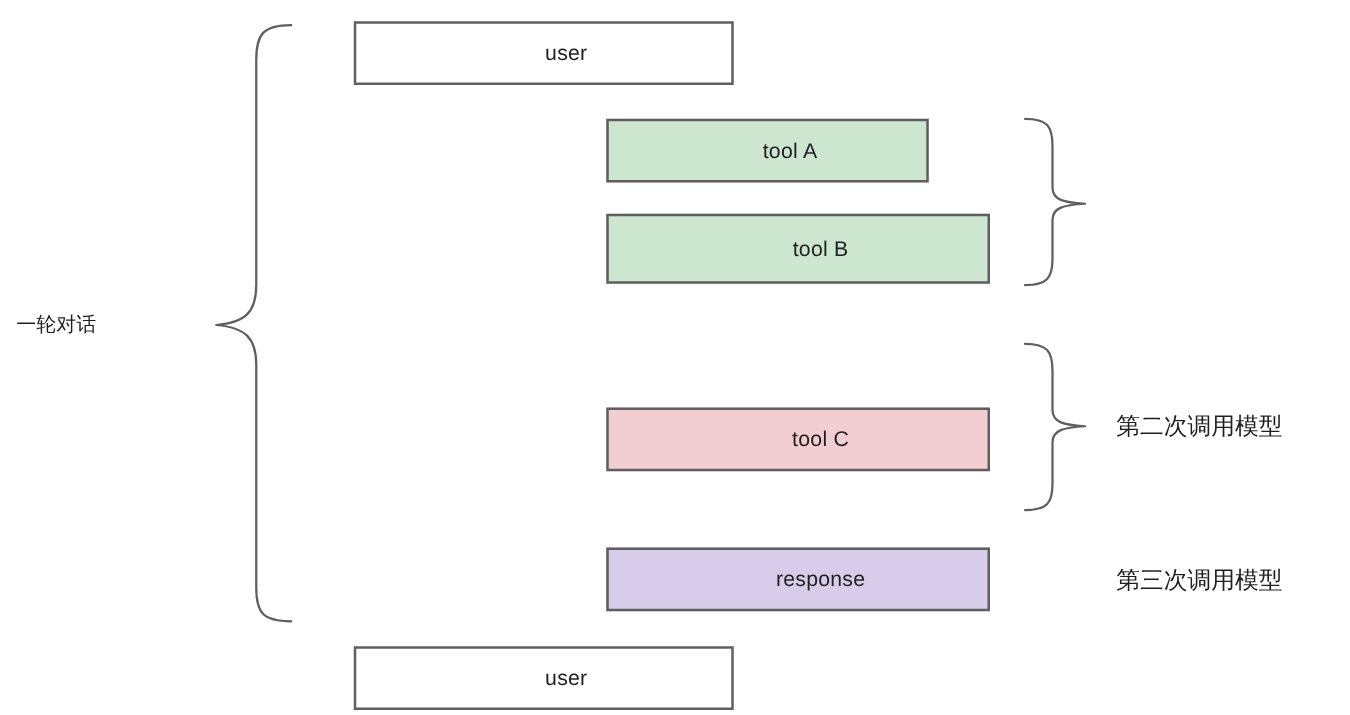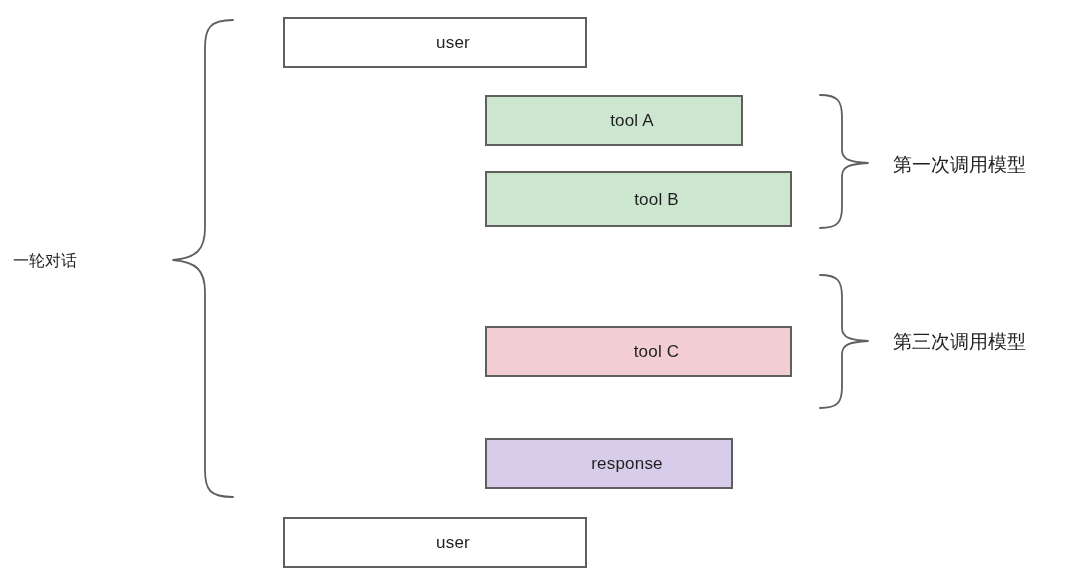--- a/index.html
+++ b/index.html
@@ -117,28 +117,28 @@
 
   <div class="node tool-green" style="left:485px; top:171px; width:307px; height:56px;">
     <span>tool B</span>
   </div>
 
   <div class="node tool-pink" style="left:485px; top:293px; width:307px; height:51px;margin-top:33px;">
     <span>tool C</span>
   </div>
 
 
-  <div class="node resp-purple" style="left:485px; top:438px; width:248px; height:51px;">
+  <div class="node resp-purple" style="left:485px; top:438px; width:307px; height:51px;">
     <span>response</span>
   </div>
 
   <div class="node user-node" style="left:283px; top:517px; width:304px; height:51px;">
     <span>user</span>
   </div>
 
   <div class="label round-label" style="left:13px; top:253px;">一轮对话</div>
 
-  <div class="label" style="left:893px; top:155px;">第一次调用模型</div>
 
-  <div class="label" style="left:893px; top:332px;">第三次调用模型</div>
+  <div class="label" style="left:893px; top:332px;">第二次调用模型</div>
 
+  <div class="label" style="left:893px; top:455px;">第三次调用模型</div>
 
 </div>
 
 </body></html>

